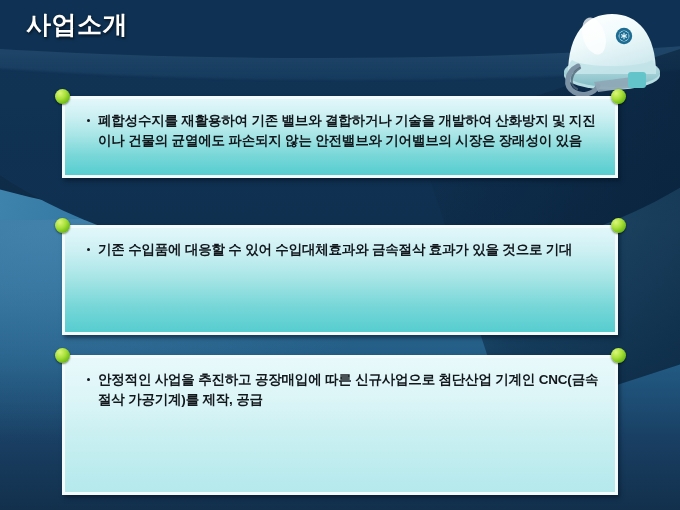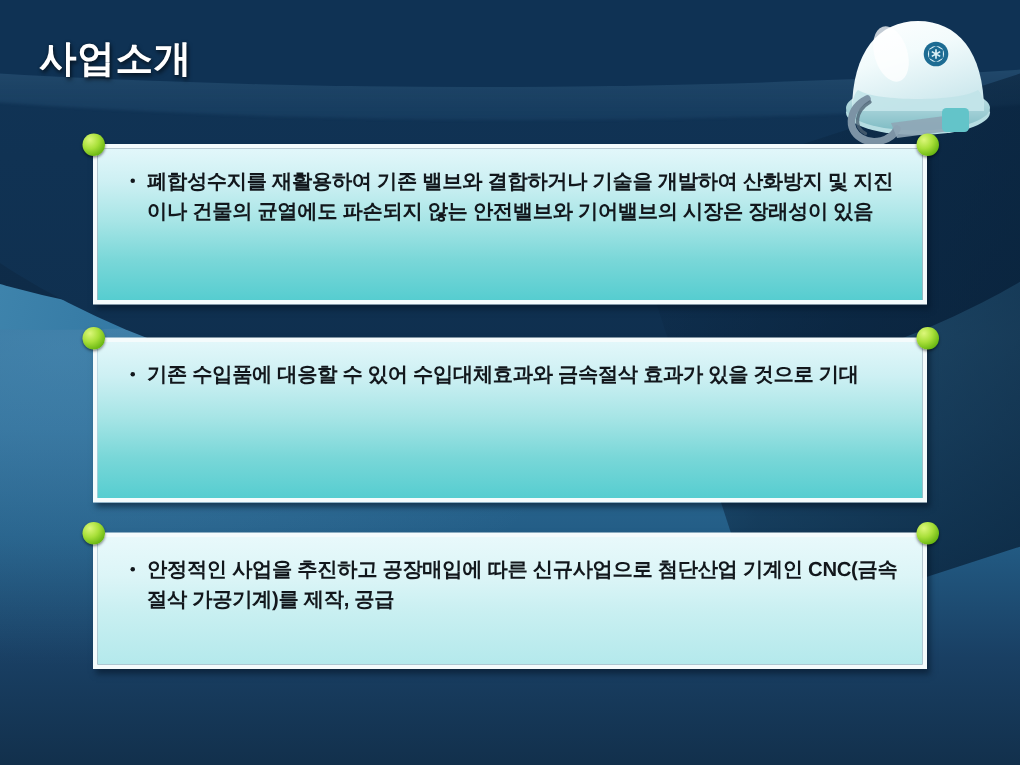--- a/index.html
+++ b/index.html
@@ -68,42 +68,42 @@
     background:#0f3254;
   }
   
   .wedge{
     position:absolute;right:-40px;top:36px;width:320px;height:300px;
     background:linear-gradient(135deg,rgba(8,32,56,.0) 0%,rgba(8,32,56,.55) 40%,rgba(8,30,52,.85) 100%);
     transform:rotate(-18deg);
     transform-origin:top right;
   }
   .title{
-    position:absolute;left:26px;top:22px;
+    position:absolute;left:26px;top:8px;
     color:#ffffff;font-size:25px;font-weight:bold;letter-spacing:.5px;
     text-shadow:1px 2px 3px rgba(0,0,0,.55), 0 0 2px rgba(0,0,0,.4);
     white-space:nowrap;
   }
   
   .box{
     position:absolute;left:62px;width:556px;
     border:3px solid #f4fbfc;
     box-shadow:2px 3px 4px rgba(3,18,34,.55);
     box-sizing:border-box;
     padding:12px 14px 12px 22px;
   }
   .box.g-strong{
     background:linear-gradient(180deg,#e2f7fa 0%,#cdf0f3 22%,#a7e5e6 48%,#79d7d8 74%,#56cdd0 100%);
   }
   .box.g-soft{
     background:linear-gradient(180deg,#e8f9fb 0%,#dcf5f7 30%,#c8eff1 60%,#b4e9ec 100%);
   }
-  #box1{top:96px;height:107px;}
+  #box1{top:96px;height:82px;}
   #box2{top:225px;height:110px;}
-  #box3{top:355px;height:91px;}
+  #box3{top:355px;height:140px;}
   .dot{
     position:absolute;width:15px;height:15px;border-radius:50%;
     background:radial-gradient(circle at 33% 28%,#dcf77a 0%,#a9e03a 40%,#66b510 78%,#3f8a06 100%);
     box-shadow:0 1px 2px rgba(0,0,0,.5);
   }
   ul.bul{margin:0;padding:0;list-style:none;}
   ul.bul li{
     position:relative;
     color:#12171c;
     font-weight:bold;

